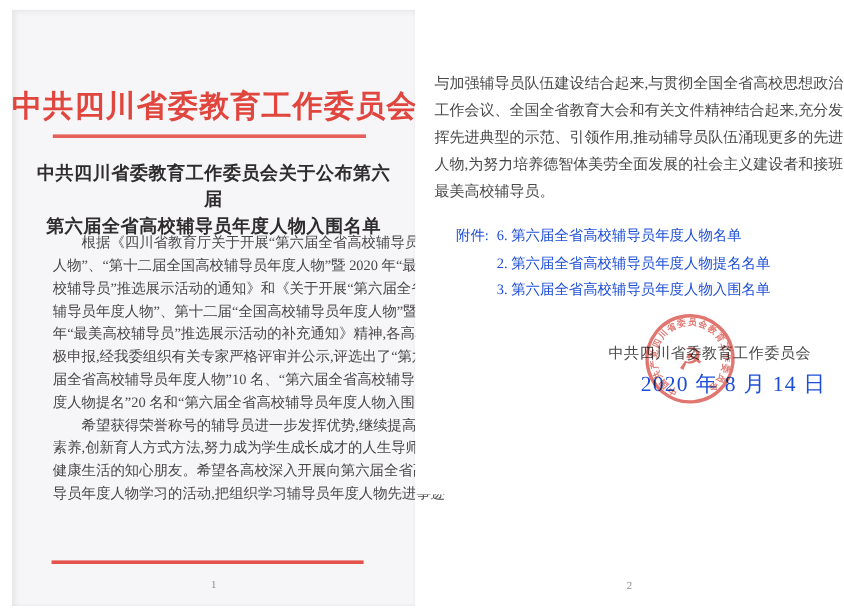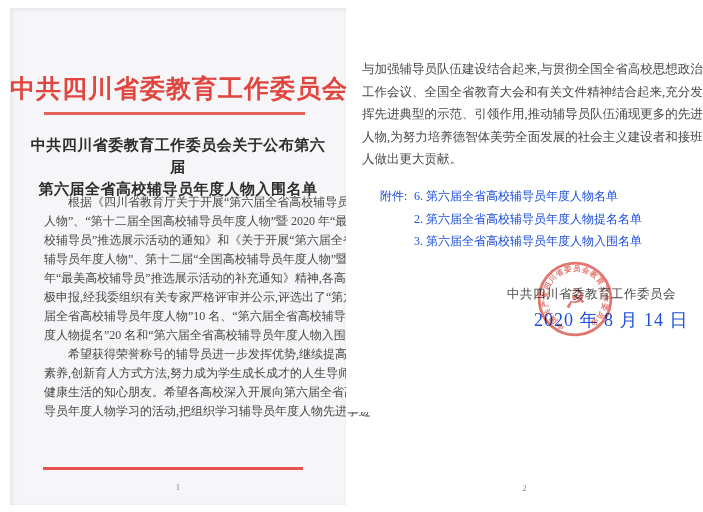--- a/index.html
+++ b/index.html
@@ -103,21 +103,21 @@
     <div class="red-rule-bottom"></div>
     <div class="pagenum p1">1</div>
   </div>
 
   <div class="page2">
     <div class="p2-body">
       <div class="line">与加强辅导员队伍建设结合起来,与贯彻全国全省高校思想政治</div>
       <div class="line">工作会议、全国全省教育大会和有关文件精神结合起来,充分发</div>
       <div class="line">挥先进典型的示范、引领作用,推动辅导员队伍涌现更多的先进</div>
       <div class="line">人物,为努力培养德智体美劳全面发展的社会主义建设者和接班</div>
-      <div class="line">人做出更大贡献。</div>
+      <div class="line">最美高校辅导员。</div>
     </div>
 
     <div class="attachments">
       <div class="att-row">
         <div class="att-label">附件:</div>
         <div class="att-item">6. 第六届全省高校辅导员年度人物名单</div>
       </div>
       <div class="att-row cont">
         <div class="att-item">2. 第六届全省高校辅导员年度人物提名名单</div>
       </div>

